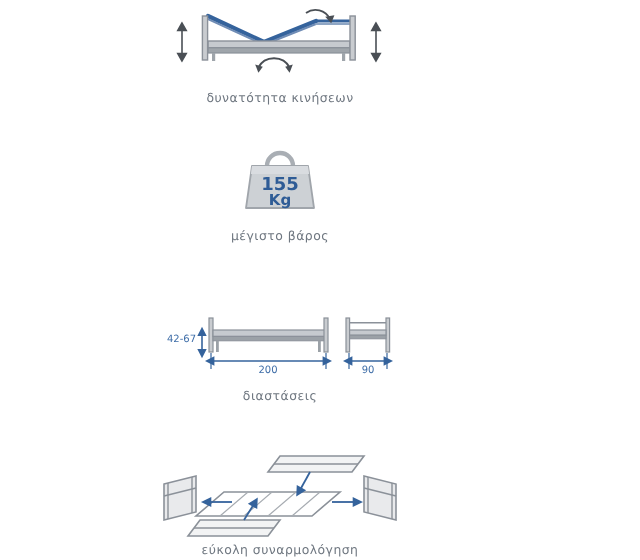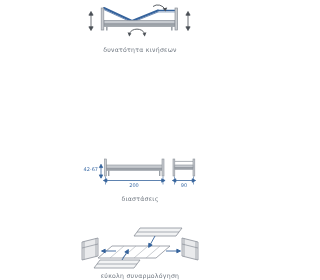--- a/index.html
+++ b/index.html
@@ -107,20 +107,35 @@
 
       <g fill="none" stroke="#4a4f55" stroke-width="0.9">
         <path d="M54 34 A9 9 0 0 1 70 34"></path>
       </g>
       <polygon points="52.6,32.2 56.4,33.4 54.2,36.4" fill="#4a4f55"></polygon>
       <polygon points="71.4,32.2 67.6,33.4 69.8,36.4" fill="#4a4f55"></polygon>
     </svg>
     <div class="caption">δυνατότητα κινήσεων</div>
   </div>
 
+  <div class="feature" id="feature-weight">
+    <svg class="fig" width="60" height="38" viewBox="0 0 60 38">
+
+      <path d="M23.5 11 A6.5 6.5 0 0 1 36.5 11" fill="none" stroke="#a9aeb4" stroke-width="2.2"></path>
+
+      <path d="M16 11 L44 11 L47 32 L13 32 Z" fill="#cdd1d5" stroke="#a0a5ab" stroke-width="0.9" stroke-linejoin="round"></path>
+
+      <path d="M16 11 L44 11 L44.6 15 L15.4 15 Z" fill="#d9dce0"></path>
+
+      <text class="badge-text" x="30" y="23" font-size="9" text-anchor="middle">155</text>
+
+      <text class="badge-text" x="30" y="30.5" font-size="7.5" text-anchor="middle">Kg</text>
+    </svg>
+    <div class="caption">μέγιστο βάρος</div>
+  </div>
 
   <div class="feature" id="feature-dimensions">
     <svg class="fig" width="150" height="40" viewBox="0 0 150 40">
 
       <rect x="39.5" y="7" width="2" height="17" fill="#c9ccd0" stroke="#8b9199" stroke-width="0.6"></rect>
 
       <rect x="41.5" y="13" width="56" height="3.2" fill="#c6cacf" stroke="#8b9199" stroke-width="0.6"></rect>
       <rect x="41.5" y="16.2" width="56" height="2.2" fill="#9ba1a7" stroke="#8b9199" stroke-width="0.5"></rect>
 
       <rect x="97" y="7" width="2" height="17" fill="#c9ccd0" stroke="#8b9199" stroke-width="0.6"></rect>

